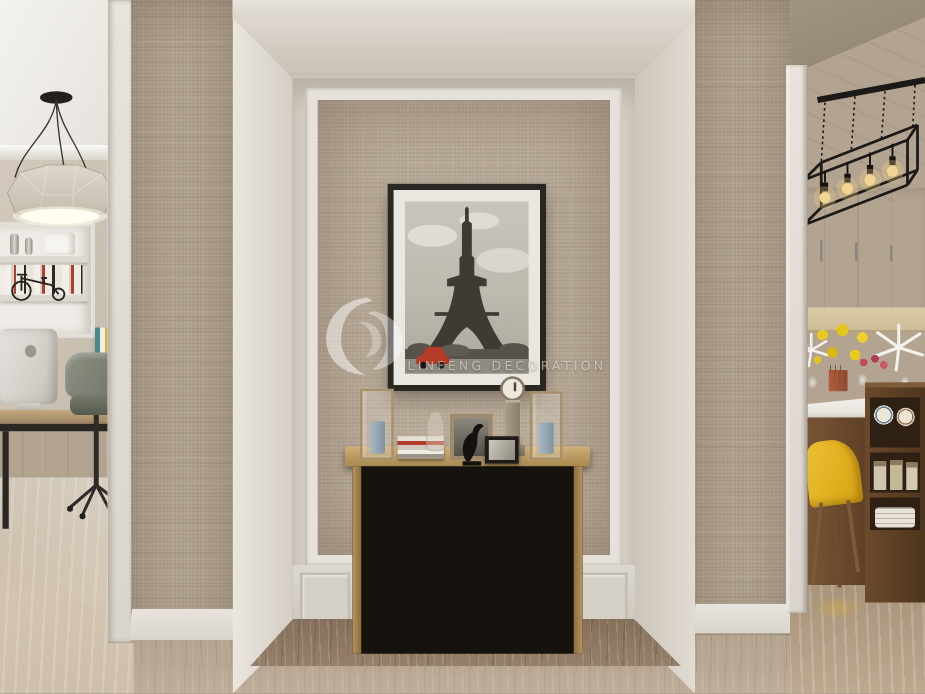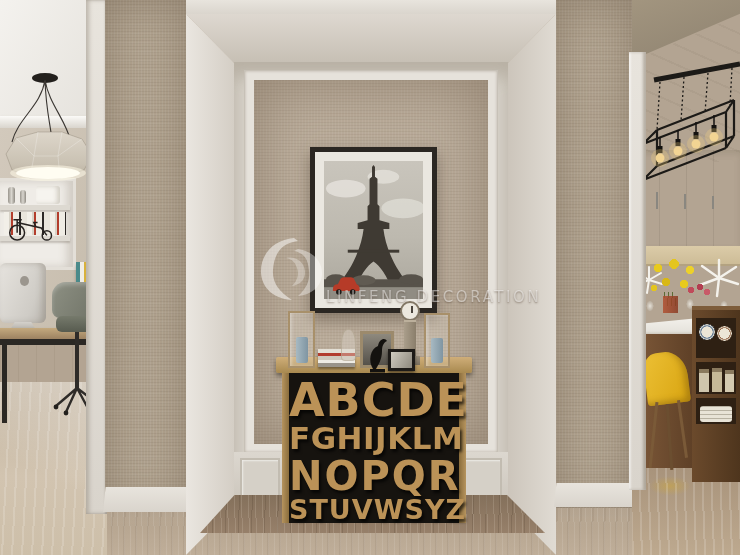--- a/index.html
+++ b/index.html
@@ -190,26 +190,20 @@
   </div>
 
   <div style="left:0;top:0;width:740px;height:555px;">
     <div style="left:276px;top:357px;width:196px;height:16px;
          background:linear-gradient(180deg,#cfae79,#a8894f);border-radius:2px;box-shadow:0 3px 5px rgba(30,24,16,.5);"></div>
     <div style="left:282px;top:373px;width:184px;height:150px;background:#16130f;"></div>
     <div style="left:282px;top:373px;width:7px;height:150px;
          background:linear-gradient(90deg,#b6945e,#8a6d3c);"></div>
     <div style="left:459px;top:373px;width:7px;height:150px;
          background:linear-gradient(270deg,#b6945e,#8a6d3c);"></div>
-    <div style="left:289px;top:375px;width:170px;height:148px;">
-      <div class="alpha-row" style="top:2px;font-size:46px;letter-spacing:1px;">ABCDE</div>
-      <div class="alpha-row" style="top:48px;font-size:31px;letter-spacing:0.5px;">FGHIJKLM</div>
-      <div class="alpha-row" style="top:81px;font-size:40px;letter-spacing:2px;">NOPQR</div>
-      <div class="alpha-row" style="top:121px;font-size:27px;letter-spacing:1px;">STUVWSYZ</div>
-    </div>
 
     <div style="left:288px;top:311px;width:27px;height:57px;
          border:2px solid #a8906a;background:rgba(236,231,221,.22);box-shadow:inset 2px 0 3px rgba(255,255,255,.3);">
       <div style="left:6px;top:24px;width:12px;height:26px;border-radius:2px;
            background:linear-gradient(90deg,#a7b9c2,#7f95a2);"></div>
     </div>
     <div style="left:318px;top:349px;width:37px;height:18px;
          background:linear-gradient(180deg,#e3dfd5 0 4px,#b23c2e 4px 7px,#cfc9bd 7px 11px,#efece4 11px 14px,#9a948a 14px 18px);
          box-shadow:0 2px 2px rgba(20,15,10,.4);"></div>
     <div style="left:341px;top:329px;width:15px;height:32px;
@@ -378,16 +372,16 @@
     <div class="trim" style="left:629px;top:52px;width:17px;height:438px;
          box-shadow:inset -3px 0 3px rgba(110,98,80,.4), inset 2px 0 2px rgba(255,255,255,.5);"></div>
   </div>
 
   <div style="left:256px;top:230px;width:250px;height:80px;pointer-events:none;">
     <svg style="left:0;top:4px;width:74px;height:70px;" viewBox="0 0 74 70">
       <path d="M38 4 C17 6 4 21 5 39 C6 55 19 65 36 66 C23 58 16 48 17 36 C18 19 26 9 42 7 Z" fill="rgba(255,255,255,.5)"></path>
       <path d="M42 15 C57 17 67 28 66 41 C65 53 55 61 42 62 C51 54 54 46 53 37 C52 26 49 19 38 17 Z" fill="rgba(255,255,255,.38)"></path>
       <path d="M30 24 C40 22 48 28 49 37 C50 45 44 51 36 52 C42 46 43 40 41 34 C39 28 36 25 30 24 Z" fill="rgba(255,255,255,.3)"></path>
     </svg>
-    <div class="wm-en" style="left:70px;top:58px;font-size:15px;letter-spacing:2.6px;">LINFENG DECORATION</div>
+    <div class="wm-en" style="left:70px;top:58px;font-size:10px;letter-spacing:2.6px;">LINFENG DECORATION</div>
   </div>
 
 </div>
 
 </body></html>

